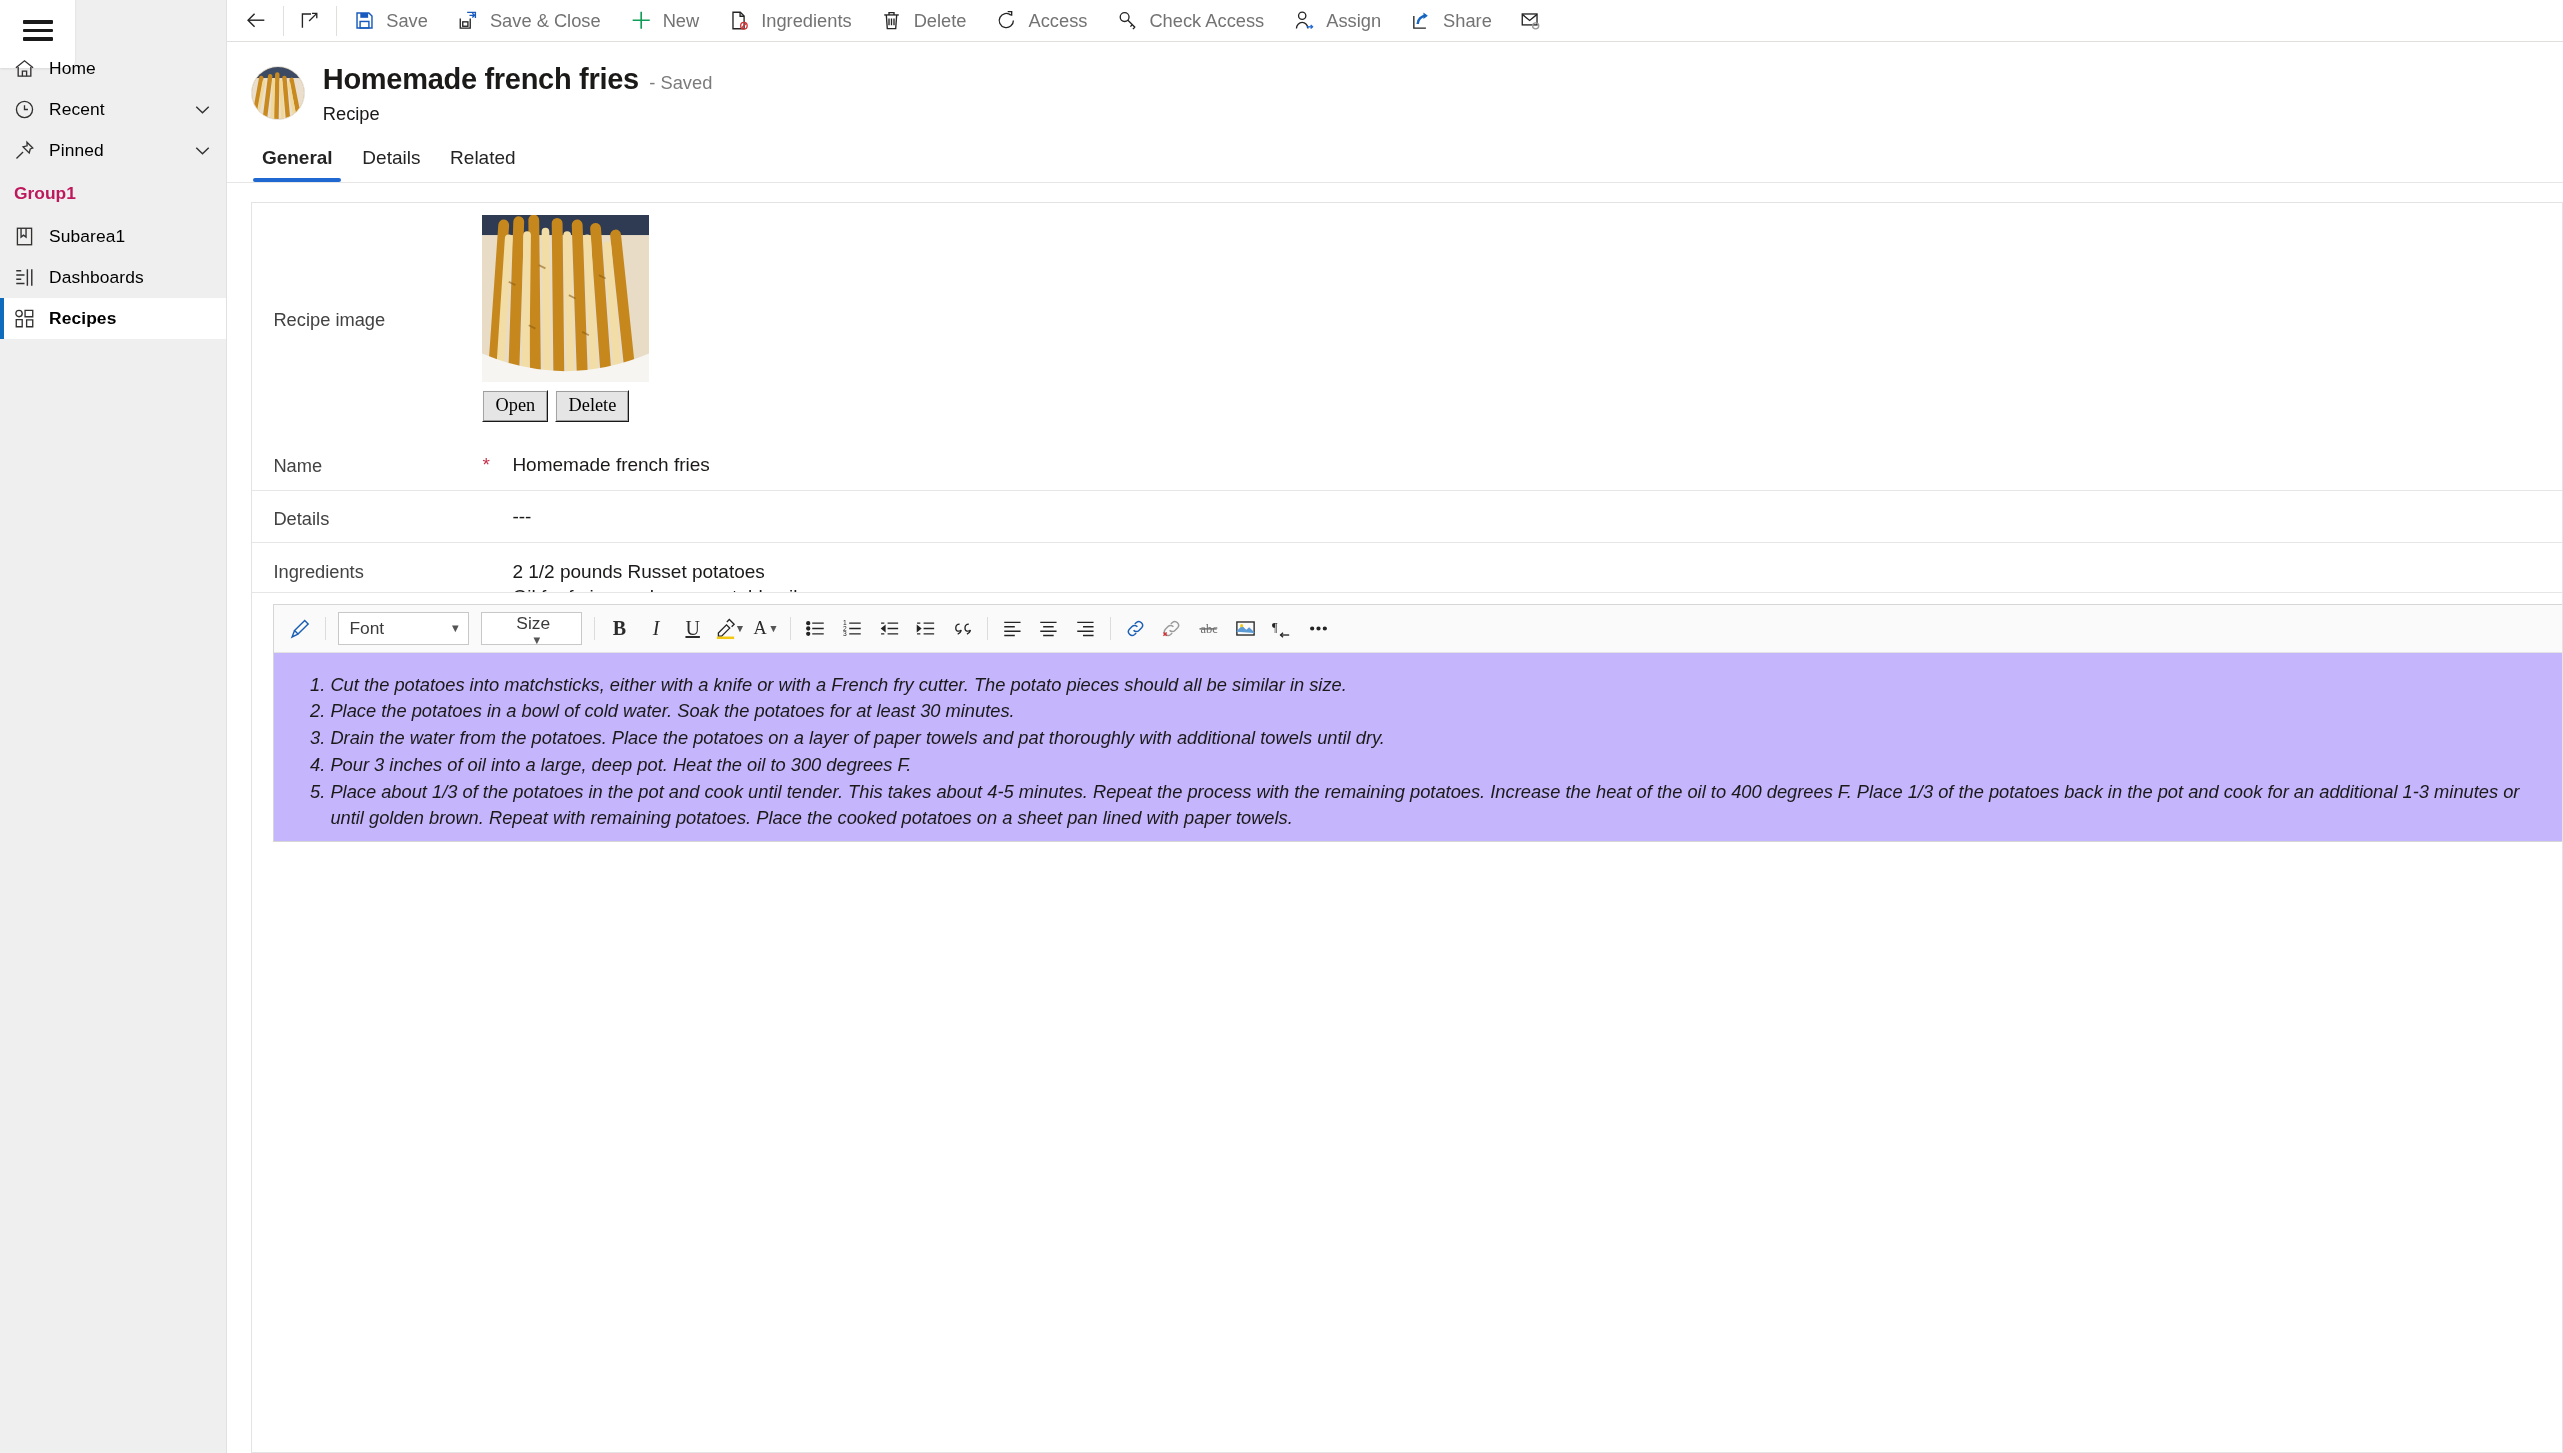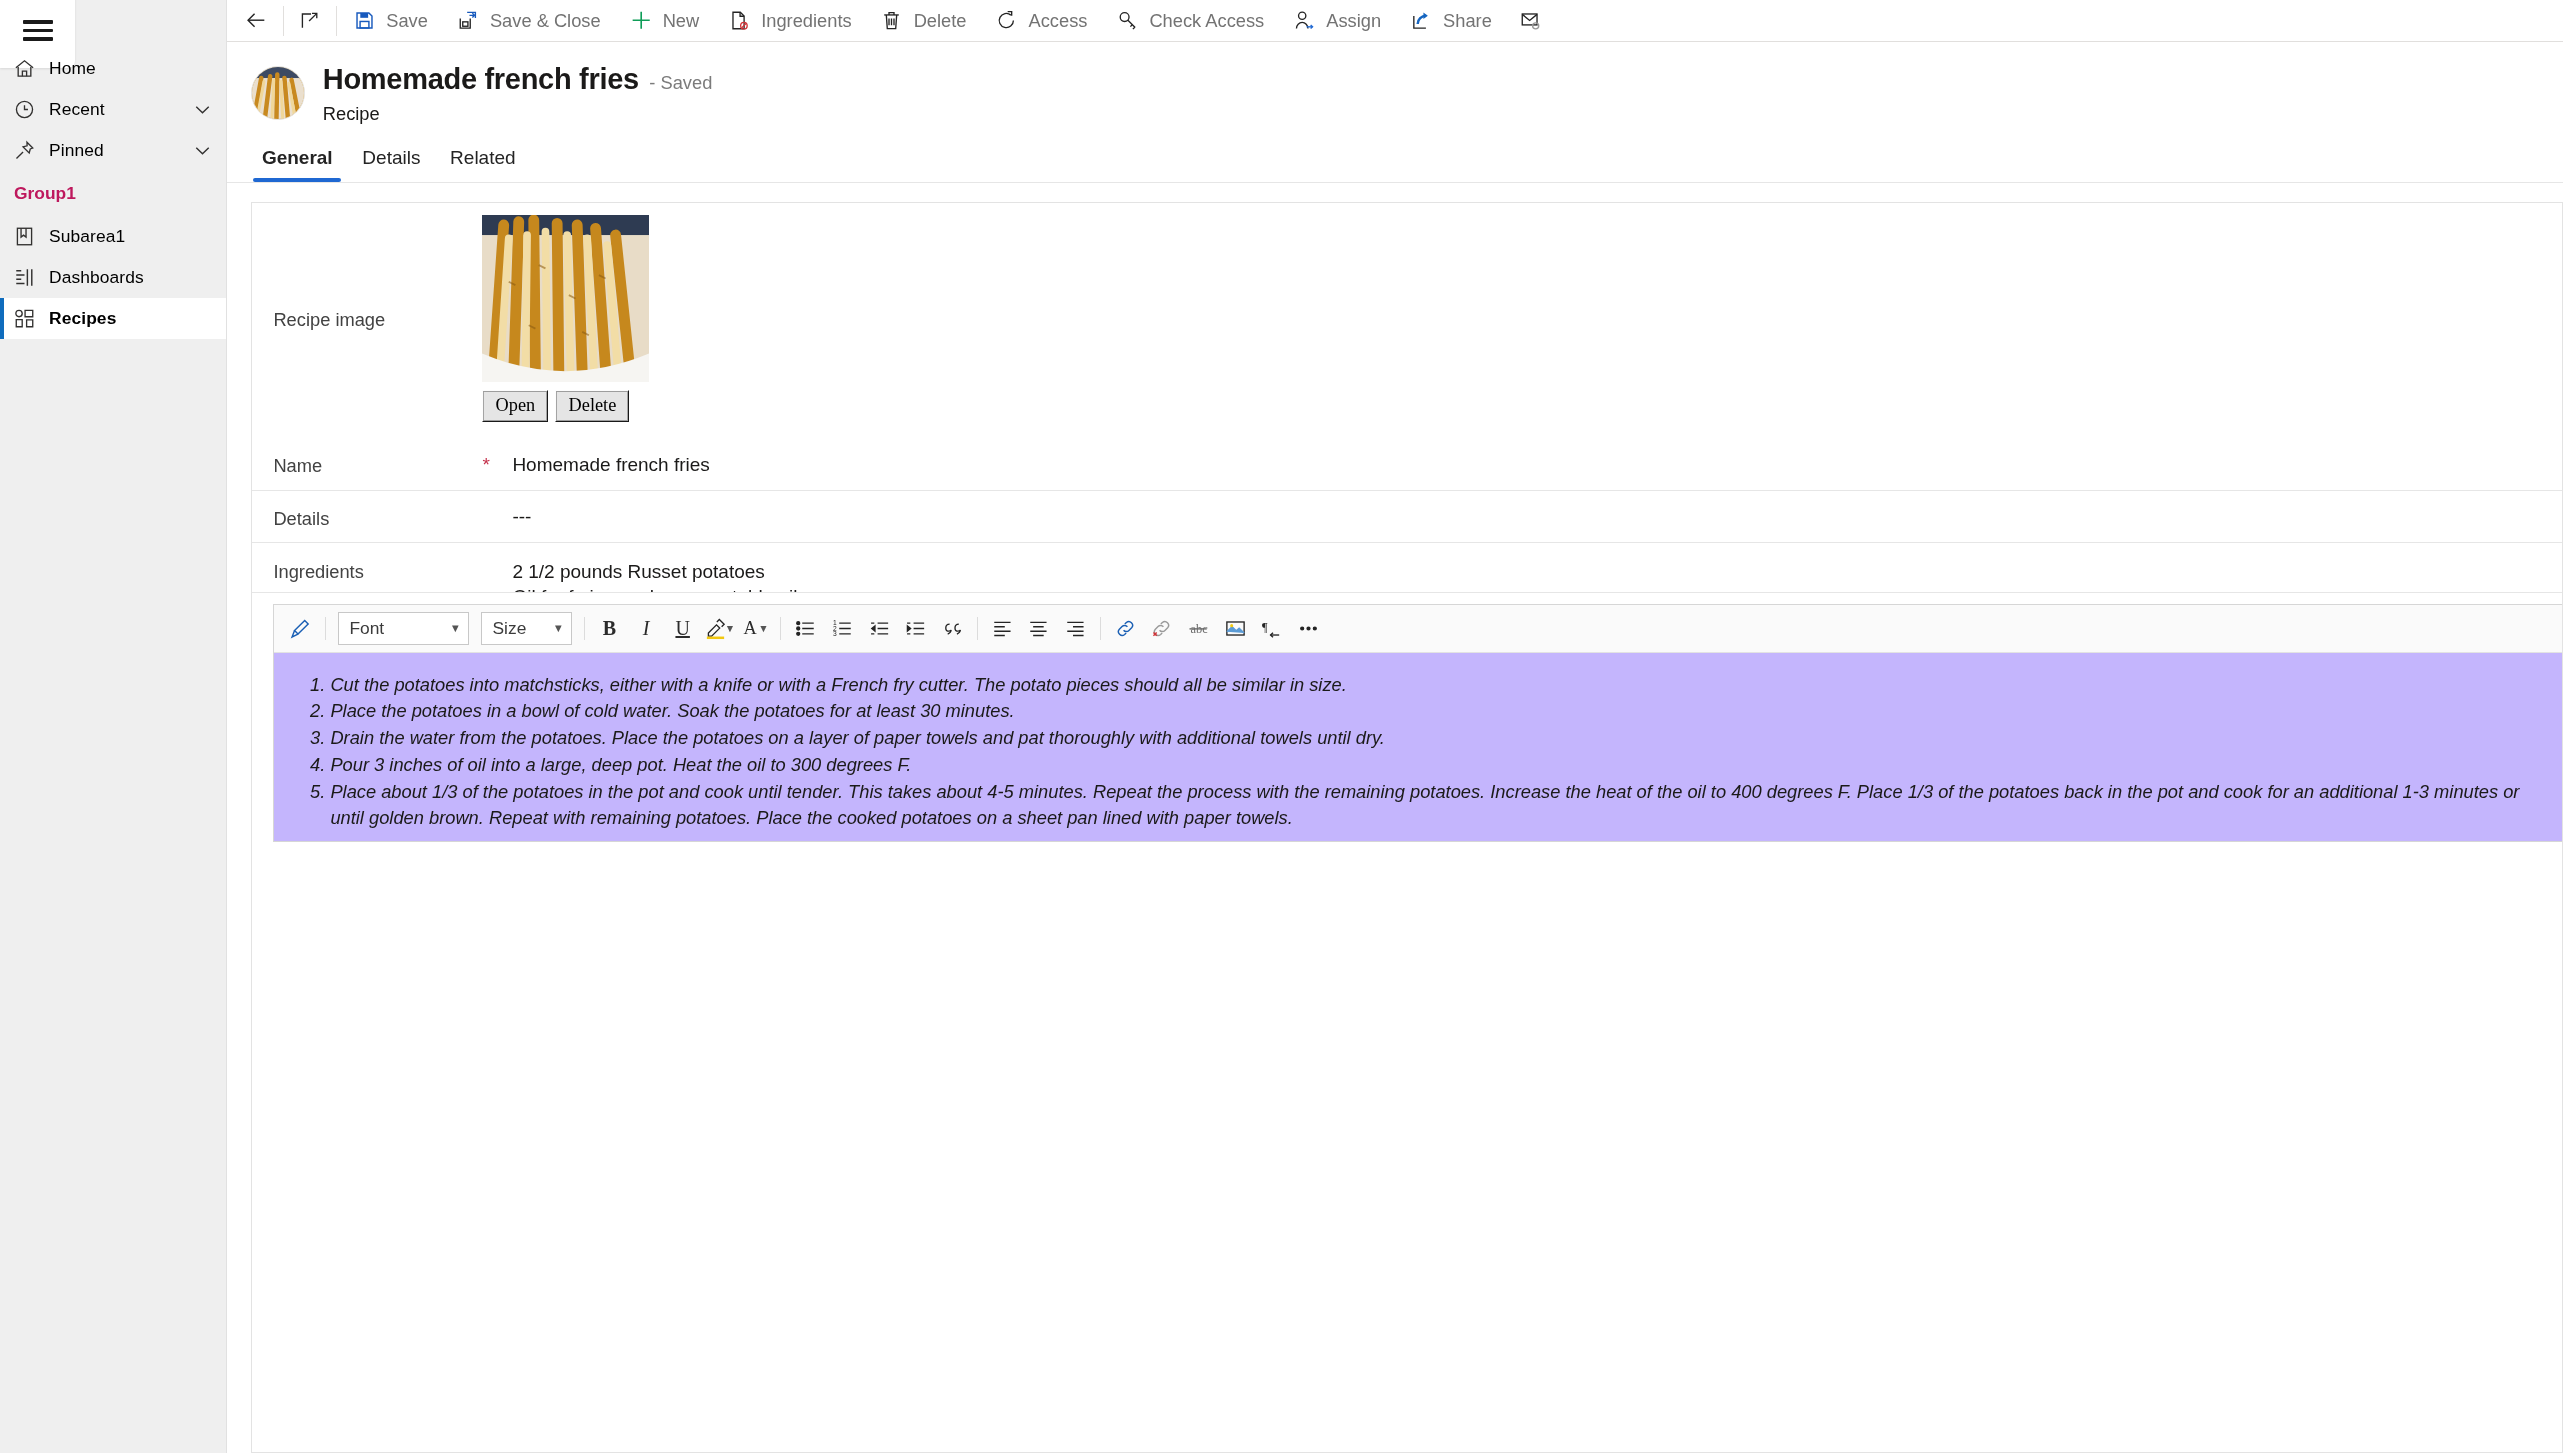--- a/index.html
+++ b/index.html
@@ -189,21 +189,21 @@
     display: flex; align-items: center; justify-content: center;
     cursor: pointer; color: #2b2b2b; border-radius: 2.6px; flex: none;
   }
   .rte-select {
     display: flex; align-items: center; justify-content: space-between;
     height: 33px; border: 0.9px solid #c8c8c8; background: #fff;
     font-size: 17.4px; color: #3b3b3b; padding: 0 7px 0 10.5px; margin: 0 5.2px;
     cursor: pointer; flex: none;
   }
   .rte-select.font { width: 131px; }
-  .rte-select.size { width: 91px; }
+  .rte-select.size { width: 101px; flex-direction: column; }
   .rte-select .cv { margin-left: 7px; font-size: 11.3px; color: #555; }
   .rte-body { padding: 19px 23px 8.7px 23px; background: #c4b5fd; font-style: italic; }
   .rte-body ol { margin: 0; padding-left: 33px; }
   .rte-body li { font-size: 18.3px; line-height: 1.46; color: #1b1a19; }
   .tool-div { width: 0.9px; height: 23px; background: #dcdcdc; margin: 0 5.2px; flex: none; }
 </style>
 </head>
 <body>
 
 <div class="app">

